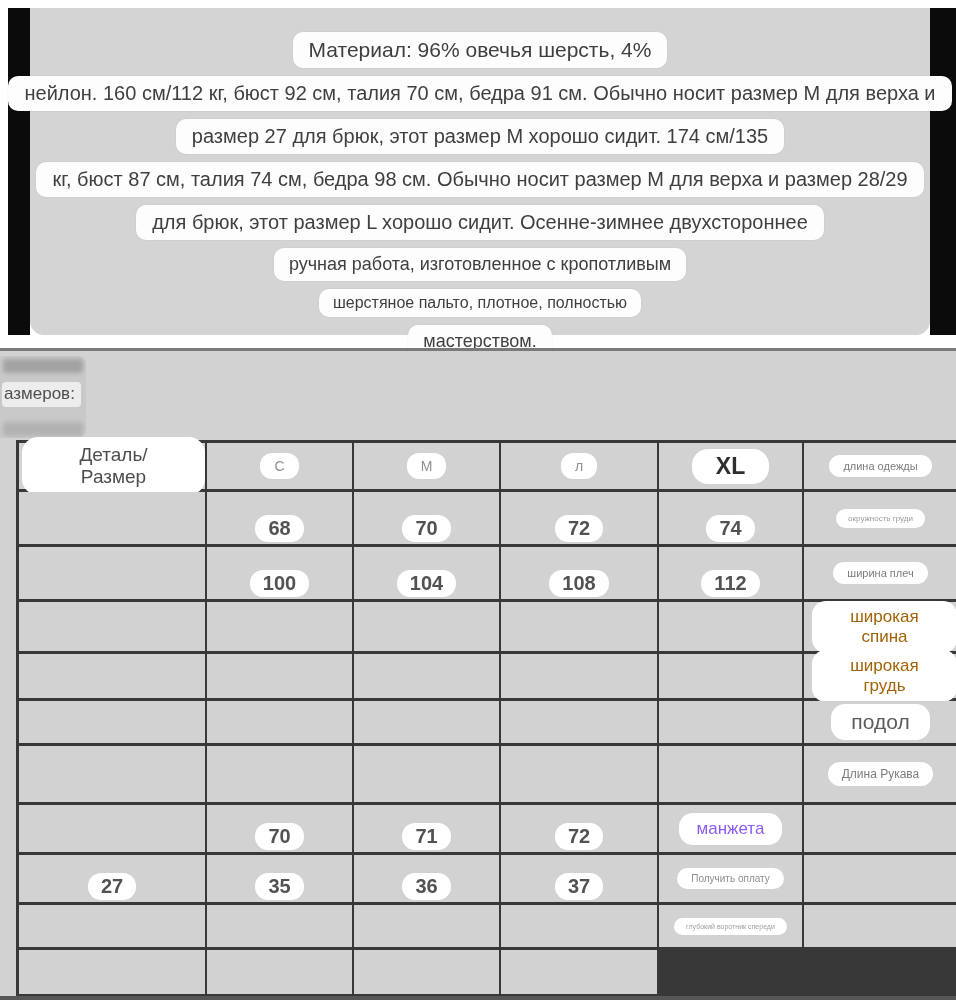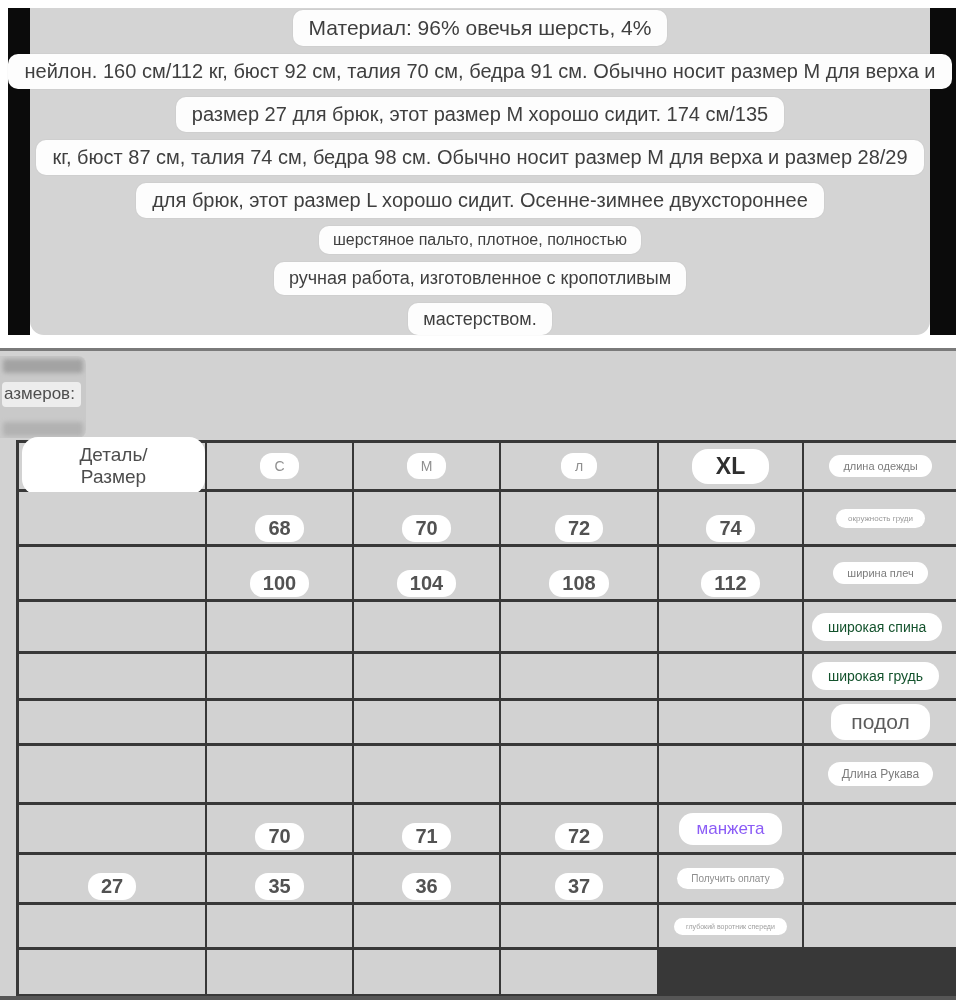--- a/index.html
+++ b/index.html
@@ -15,21 +15,21 @@
   
   .chat-wrap { position:absolute; top:8px; left:0; width:956px; height:327px; }
   .frame-bar { position:absolute; top:0; height:327px; background:var(--frame-bar,#0b0b0b); }
   .frame-bar.left  { left:8px;  width:22px; }
   .frame-bar.right { left:930px; width:26px; }
   .chat-area {
     position:absolute; left:30px; top:0; width:900px; height:327px;
     background:var(--chat-bg,#d4d4d4);
     border-bottom-left-radius:14px; border-bottom-right-radius:14px;
     display:flex; flex-direction:column; align-items:center;
-    padding-top:24px; gap:8px;justify-content:flex-end;
+    padding-top:24px; gap:8px;
   }
   .bubble {
     background:var(--bubble,#fdfdfd); border-radius:10px;
     padding:5px 16px; white-space:nowrap;
     color:var(--text,#3f3f3f); line-height:1.25;
     box-shadow:0 0 0 1px rgba(0,0,0,0.02);
   }
   .msg-xl { font-size:21px; }
   .msg-lg { font-size:20px; }
   .msg-sm { font-size:16px; padding:4px 14px; }
@@ -78,21 +78,21 @@
 
   .value-cell { align-items:flex-end; padding-bottom:2px; }
   .value-pill { font-size:20px; font-weight:600; color:var(--value-text,#525252); padding:2px 13px; border-radius:13px; min-width:34px; }
 
   .label-cell { justify-content:center; }
   .label-cell.left { justify-content:flex-start; padding-left:8px; }
   .label-pill { color:#7d7d7d; }
   .s11 { font-size:11px; padding:5px 14px; }
   .s8  { font-size:8px;  padding:5px 12px; color:#9a9a9a; filter:blur(0.4px); }
   .s12 { font-size:12px; padding:5px 14px; }
-  .s14 { font-size:14px; padding:6px 16px; color:#14532d; }
+  .s14 { font-size:17px; padding:6px 16px; color:#a16207; }
   .s21 { font-size:21px; padding:6px 20px; color:#5c5c5c; }
   .s17 { font-size:17px; padding:6px 18px; color:#8b5cf6; }
   .s10 { font-size:10px; padding:5px 14px; color:#8e8e8e; }
   .s7  { font-size:7px;  padding:5px 12px; color:#9e9e9e; filter:blur(0.4px); }
 
   .bottom-bar { position:absolute; bottom:0; left:0; width:956px; height:4px; background:#565656; }
 </style>
 </head>
 <body>
 
@@ -100,22 +100,22 @@
 
   <div class="chat-wrap">
     <div class="frame-bar left"></div>
     <div class="frame-bar right"></div>
     <div class="chat-area">
       <div class="bubble msg-xl">Материал: 96% овечья шерсть, 4%</div>
       <div class="bubble msg-lg">нейлон. 160 см/112 кг, бюст 92 см, талия 70 см, бедра 91 см. Обычно носит размер М для верха и</div>
       <div class="bubble msg-lg">размер 27 для брюк, этот размер М хорошо сидит. 174 см/135</div>
       <div class="bubble msg-lg">кг, бюст 87 см, талия 74 см, бедра 98 см. Обычно носит размер М для верха и размер 28/29</div>
       <div class="bubble msg-lg">для брюк, этот размер L хорошо сидит. Осенне-зимнее двухстороннее</div>
+      <div class="bubble msg-md">ручная работа, изготовленное с кропотливым</div>
       <div class="bubble msg-sm">шерстяное пальто, плотное, полностью</div>
-      <div class="bubble msg-md">ручная работа, изготовленное с кропотливым</div>
       <div class="bubble msg-md">мастерством.</div>
     </div>
   </div>
 
   <div class="divider-line"></div>
 
   <div class="size-section">
 
     <div class="corner-blur">
       <div class="smudge top"></div>

